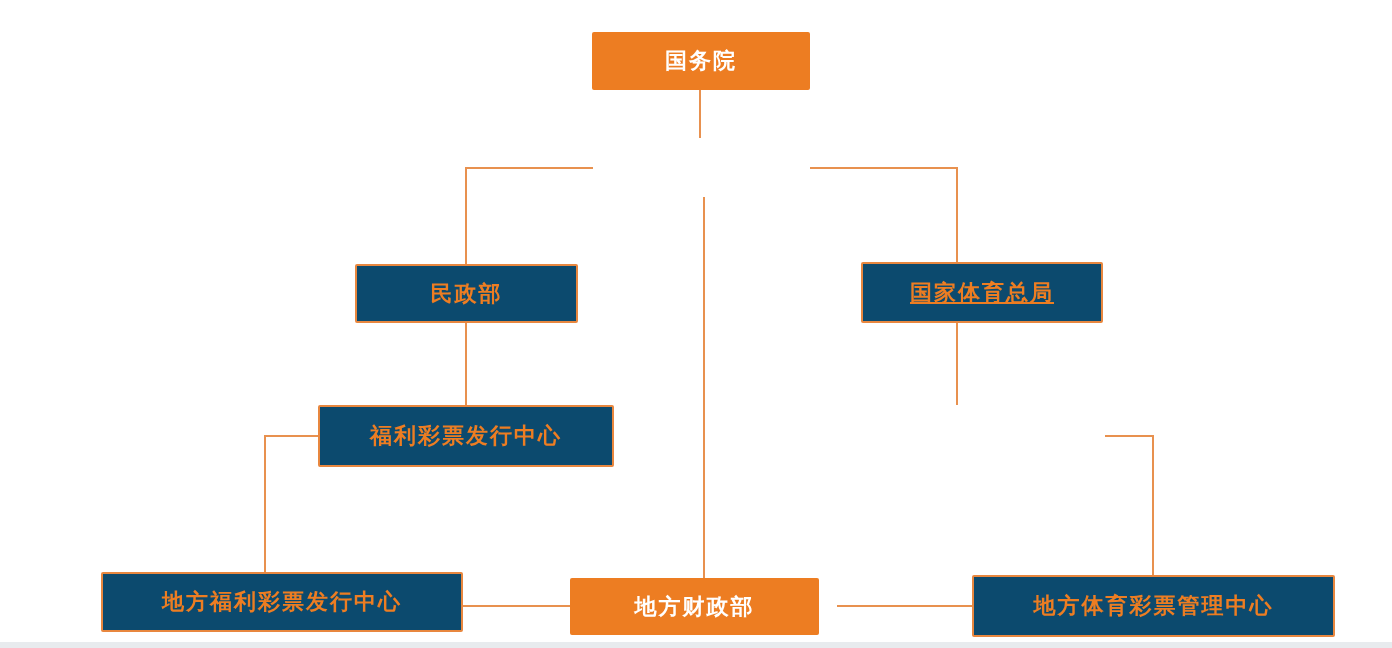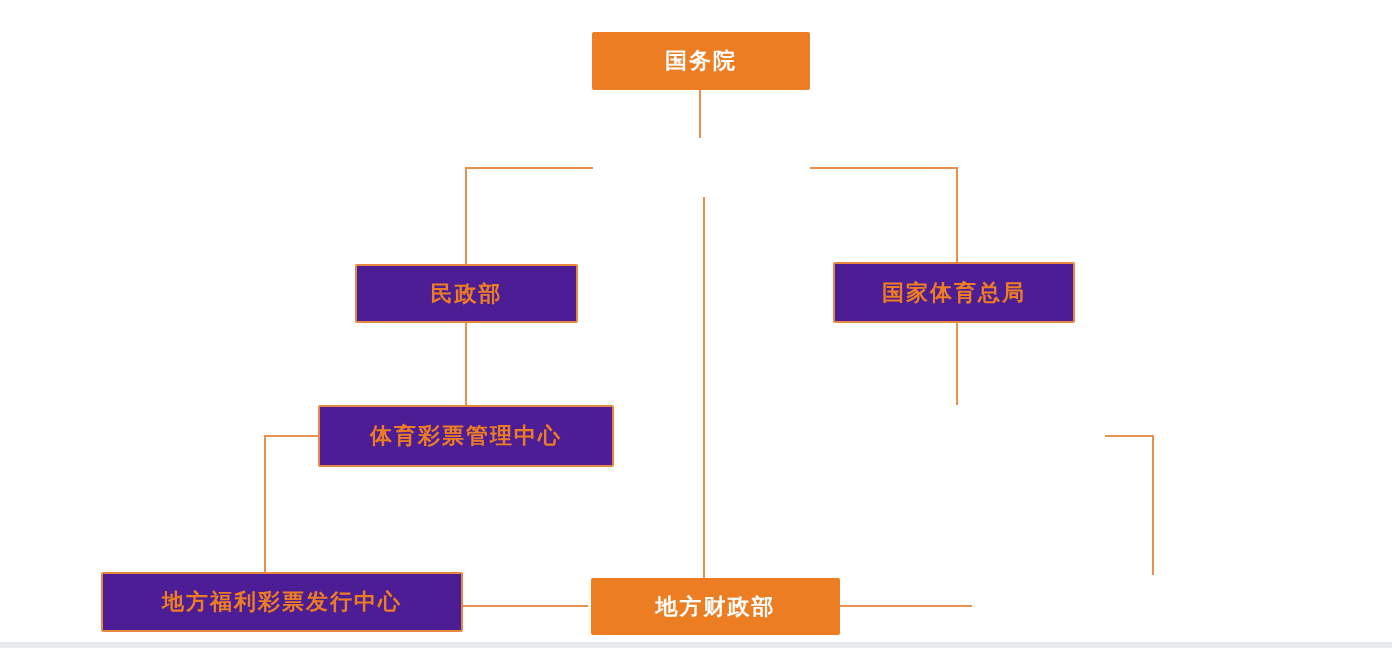--- a/index.html
+++ b/index.html
@@ -22,21 +22,21 @@
   }
   .node{
     position:absolute;display:flex;align-items:center;justify-content:center;
     box-sizing:border-box;font-weight:bold;font-size:22px;letter-spacing:2px;
     border-radius:2px;
   }
   .node.filled{
     background:var(--node-fill);color:var(--node-text-on-fill);
   }
   .node.outlined{
-    background:#4c1d95;border:2px solid var(--node-border);color:var(--node-text-outline);
+    background:#0c4a6e;border:2px solid var(--node-border);color:var(--node-text-outline);
   }
   .line{
     position:absolute;background:var(--connector);
   }
   .bottom-strip{
     position:absolute;left:0;top:642px;width:1392px;height:6px;background:var(--bottom-strip);
   }
 </style>
 </head>
 <body>
@@ -68,32 +68,35 @@
 
   <div class="node filled" style="left:592px;top:32px;width:218px;height:58px;">
     <span>国务院</span>
   </div>
 
 
   <div class="node outlined" style="left:355px;top:264px;width:223px;height:59px;">
     <span>民政部</span>
   </div>
 
-  <div class="node outlined" style="left:833px;top:262px;width:242px;height:61px;">
+  <div class="node outlined" style="left:861px;top:262px;width:242px;height:61px;text-decoration:underline;">
     <span>国家体育总局</span>
   </div>
 
   <div class="node outlined" style="left:318px;top:405px;width:296px;height:62px;">
-    <span>体育彩票管理中心</span>
+    <span>福利彩票发行中心</span>
   </div>
 
 
   <div class="node outlined" style="left:101px;top:572px;width:362px;height:60px;">
     <span>地方福利彩票发行中心</span>
   </div>
 
-  <div class="node filled" style="left:591px;top:578px;width:249px;height:57px;font-family:Liberation Serif, serif;">
+  <div class="node filled" style="left:570px;top:578px;width:249px;height:57px;font-family:Liberation Serif, serif;">
     <span>地方财政部</span>
   </div>
 
+  <div class="node outlined" style="left:972px;top:575px;width:363px;height:62px;">
+    <span>地方体育彩票管理中心</span>
+  </div>
 
   <div class="bottom-strip"></div>
 </div>
 
 </body></html>

